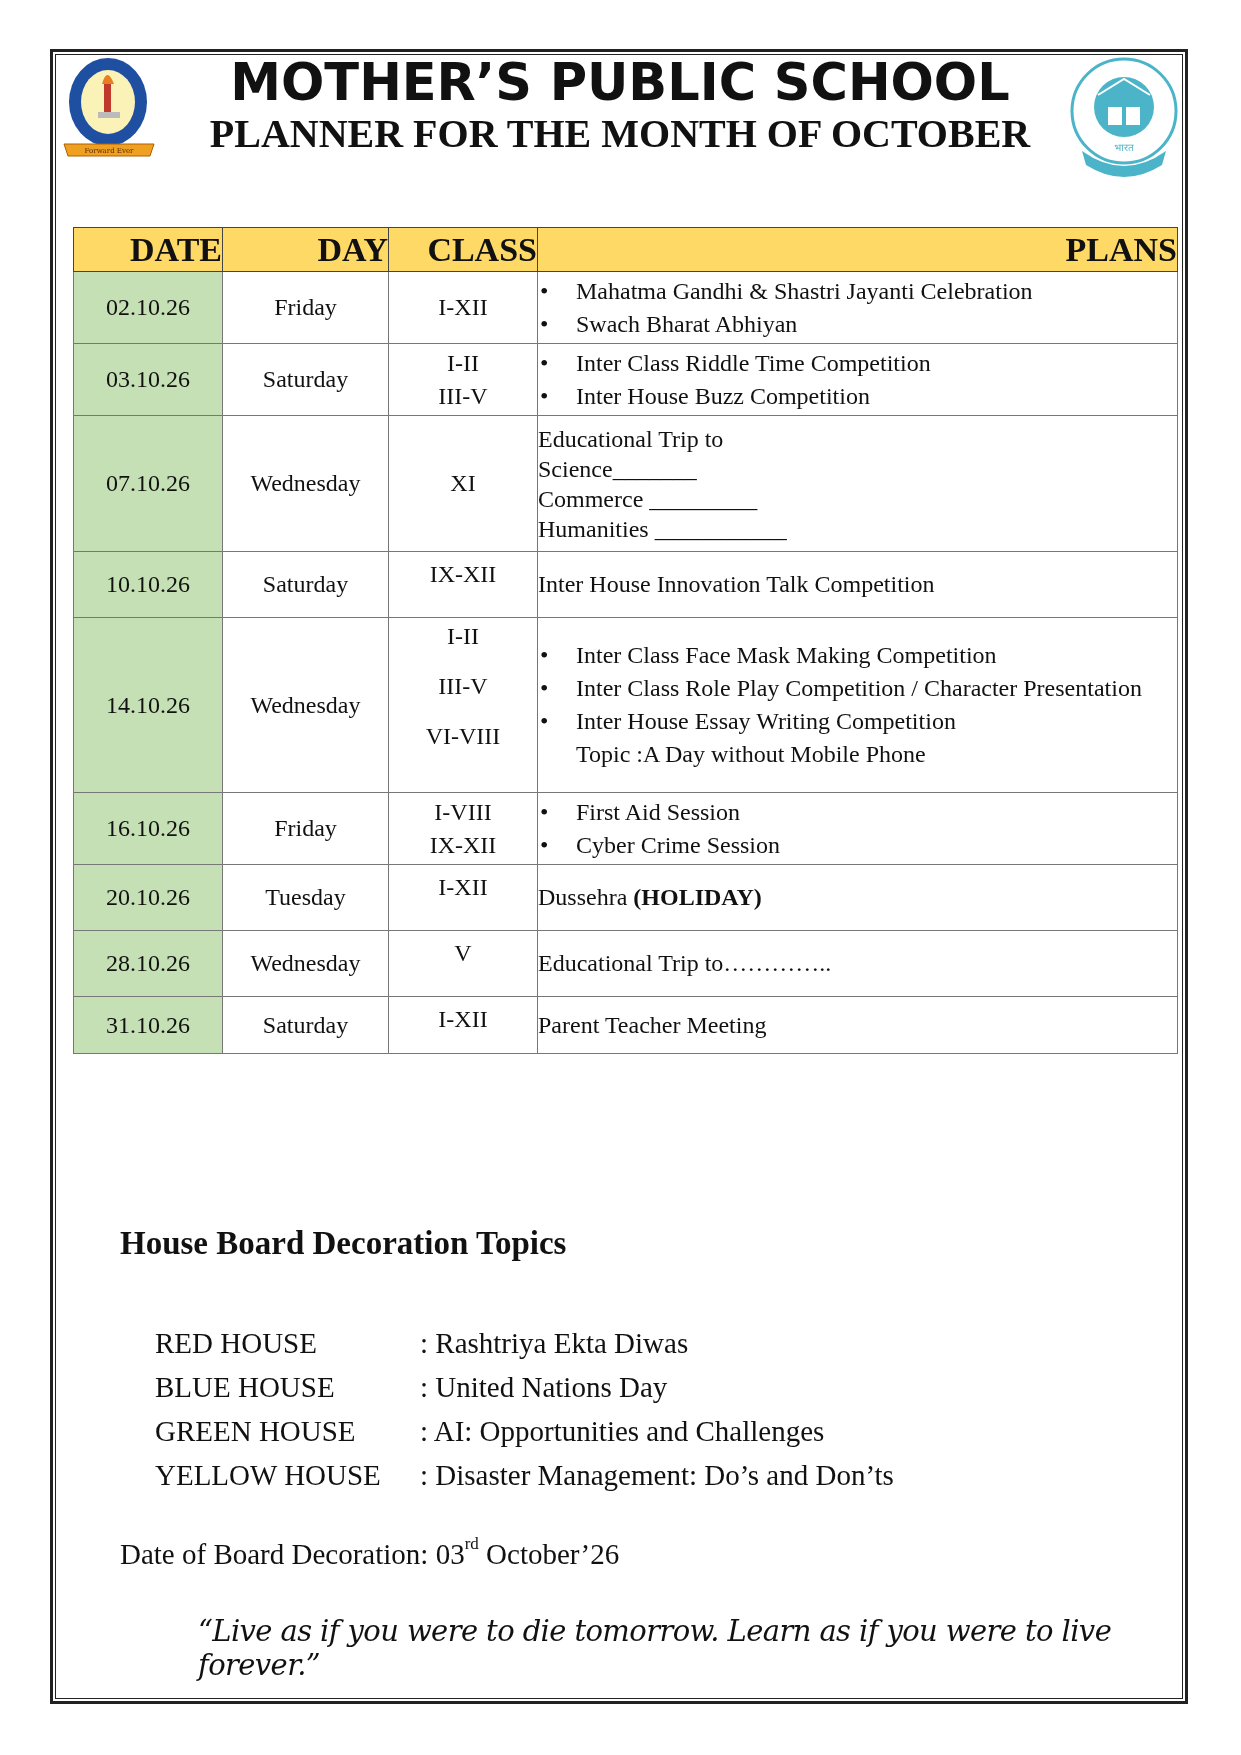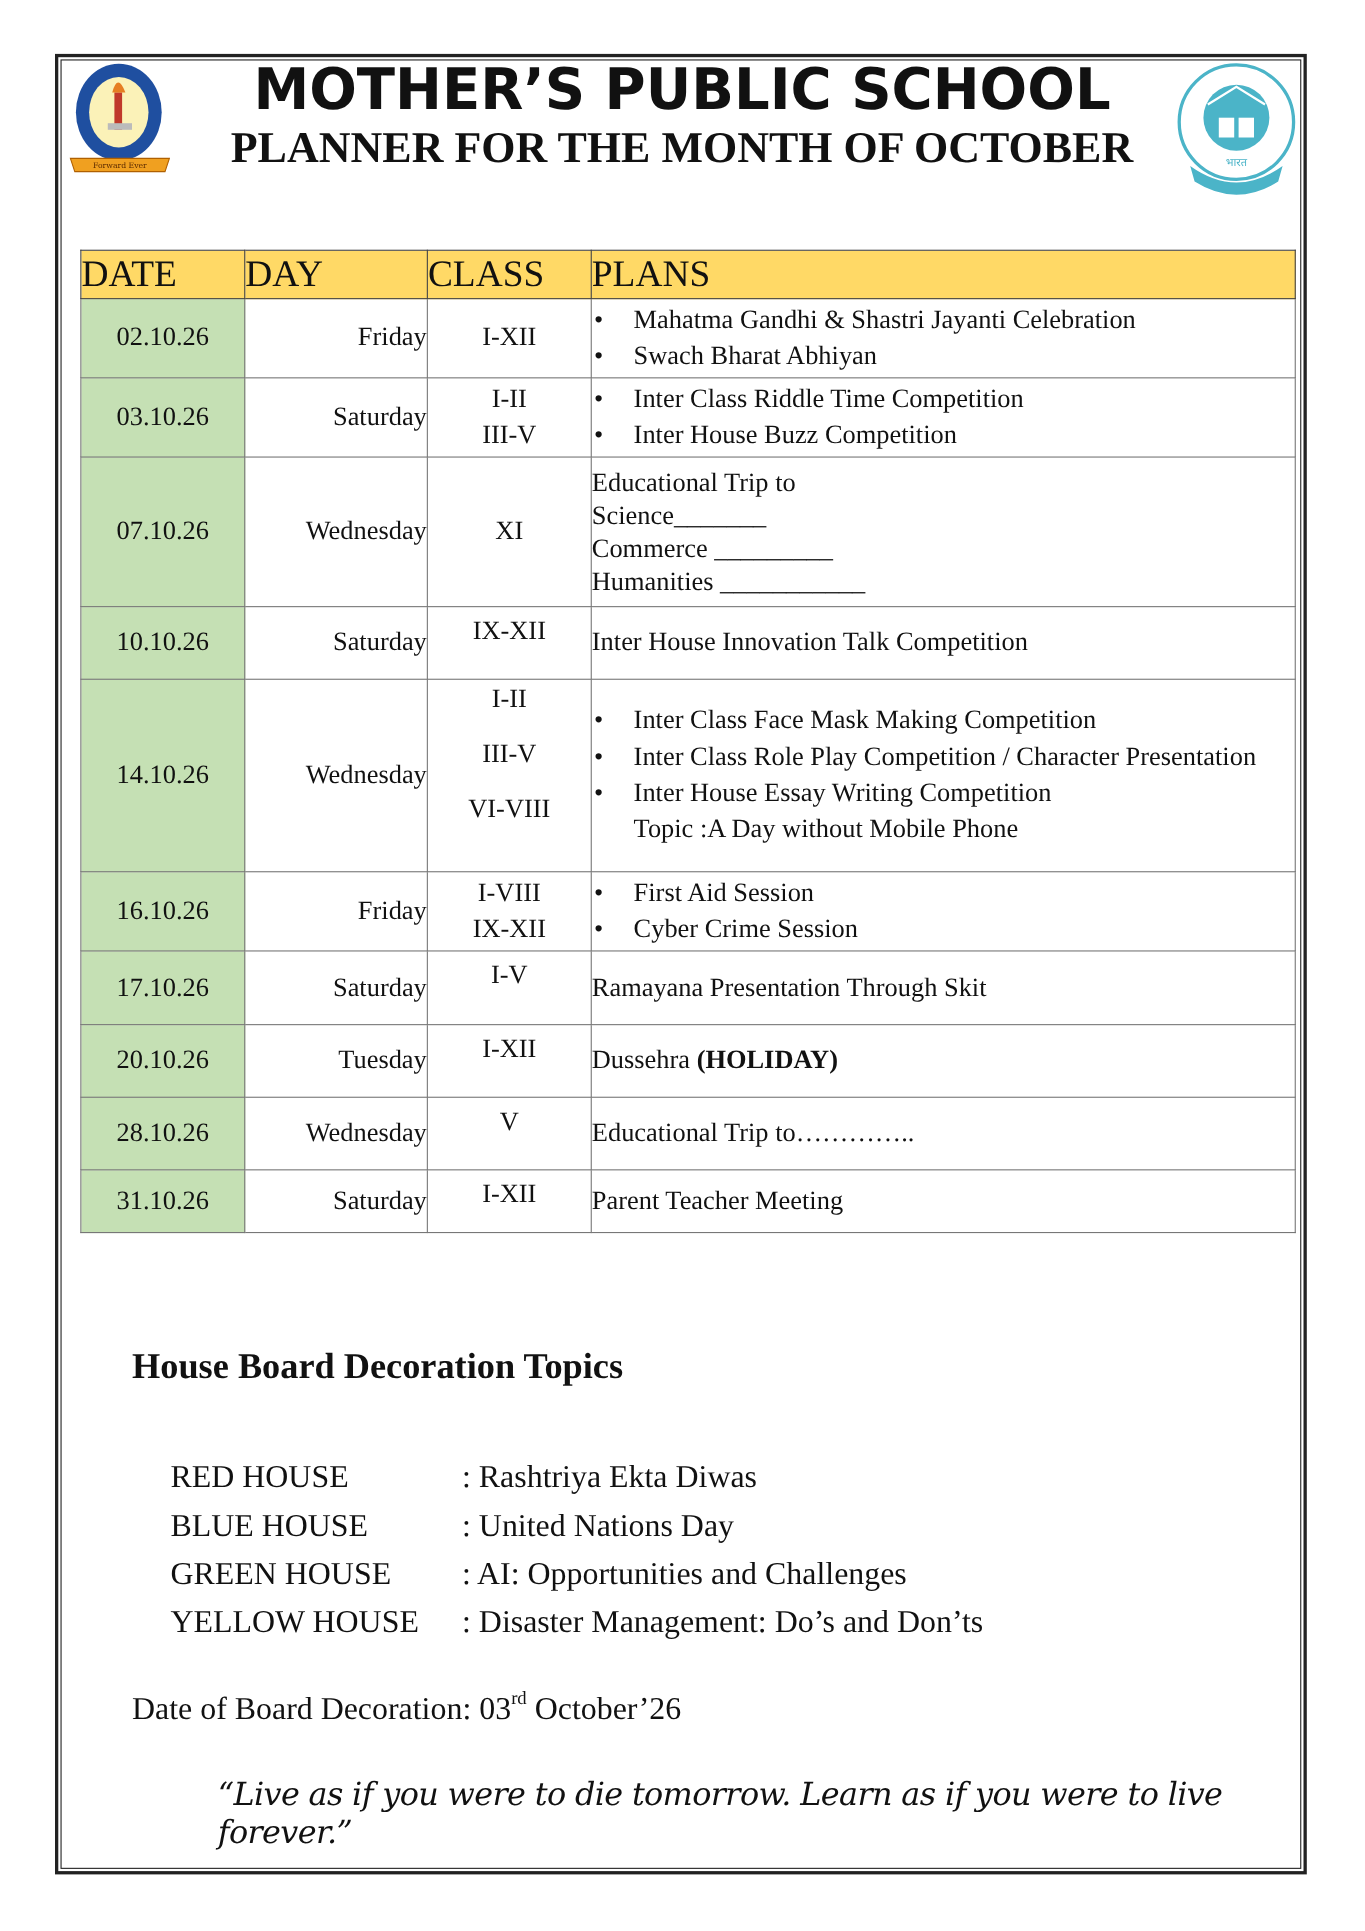--- a/index.html
+++ b/index.html
@@ -12,24 +12,24 @@
   .logo { position:absolute; }
   .title1 { position:absolute; left:180px; top:52px; width:880px; text-align:center;
             font-family:"DejaVu Sans", sans-serif; font-weight:bold; font-size:52px;
             letter-spacing:0px; transform:scaleX(0.98); line-height:60px; }
   .title2 { position:absolute; left:180px; top:110px; width:880px; text-align:center;
             font-family:"Liberation Serif", serif; font-weight:bold; font-size:40px;
             line-height:48px; }
   table.plan { position:absolute; left:73px; top:227px; width:1104px;
                border-collapse:collapse; table-layout:fixed; }
   table.plan td, table.plan th { border:1.5px solid #777; padding:0; }
-  table.plan th { background:#FFD966; font-size:34px; font-weight:normal; height:43px;
-                  text-align:left; border-color:#444; line-height:40px; }
+  table.plan th { background:#FFD966; font-size:34px; font-weight:bold; height:43px;
+                  text-align:right; border-color:#444; line-height:40px; }
   td.c-date { background:#C5E0B4; text-align:center; font-size:24px; }
-  td.c-day { text-align:right; font-size:24px; }
+  td.c-day { text-align:center; font-size:24px; }
   td.c-class { text-align:center; font-size:24px; vertical-align:middle; }
   td.c-class.top { vertical-align:top; padding-top:6px; }
   td.c-plans { font-size:24px; padding-left:10px; vertical-align:middle; line-height:33px; }
   td.bold { font-weight:normal; }
   ul.bullets { margin:0; padding:0; list-style:none; }
   ul.bullets li { position:relative; padding-left:38px; }
   ul.bullets li::before { content:"\2022"; position:absolute; left:2px; top:0; font-size:24px; }
   .class-lines div { line-height:33px; }
   .house-heading { position:absolute; left:120px; top:1225px; font-size:33px; font-weight:bold; }
   .house-row { position:absolute; left:120px; font-size:29px; line-height:36px; }
@@ -158,30 +158,20 @@
           <div>I-VIII</div>
           <div>IX-XII</div>
         </td>
         <td class="c-plans">
           <ul class="bullets">
             <li><span>First Aid Session</span></li>
             <li><span>Cyber Crime Session</span></li>
           </ul>
         </td>
       </tr>
-      <tr style="height: 67px;">
-        <td class="c-date">17.10.26</td>
-        <td class="c-day">Saturday</td>
-        <td class="c-class class-lines top">
-          <div>I-V</div>
-        </td>
-        <td class="c-plans">
-          <div><span>Ramayana Presentation Through Skit</span></div>
-        </td>
-      </tr>
       <tr style="height: 66px;">
         <td class="c-date">20.10.26</td>
         <td class="c-day">Tuesday</td>
         <td class="c-class class-lines top">
           <div>I-XII</div>
         </td>
         <td class="c-plans">
           <div><span>Dussehra</span> <b>(HOLIDAY)</b></div>
         </td>
       </tr>

